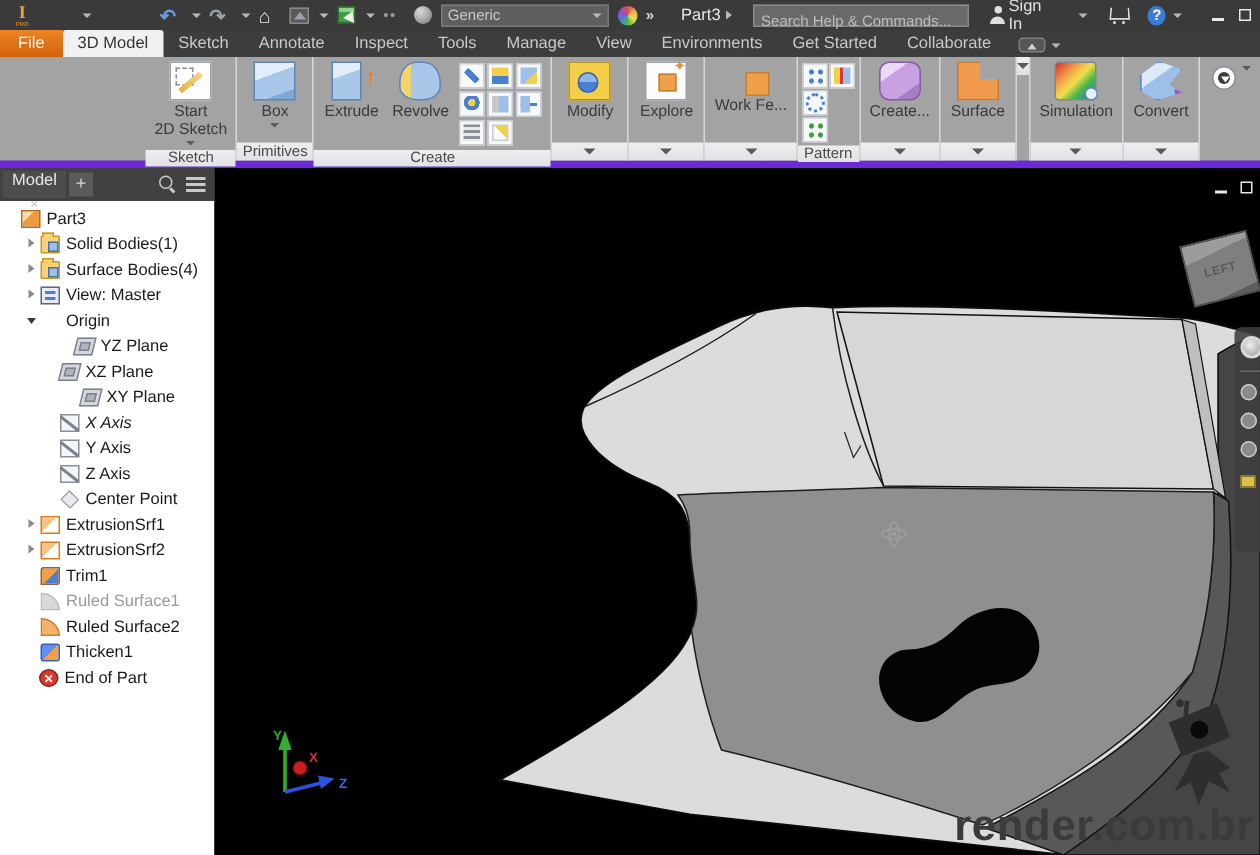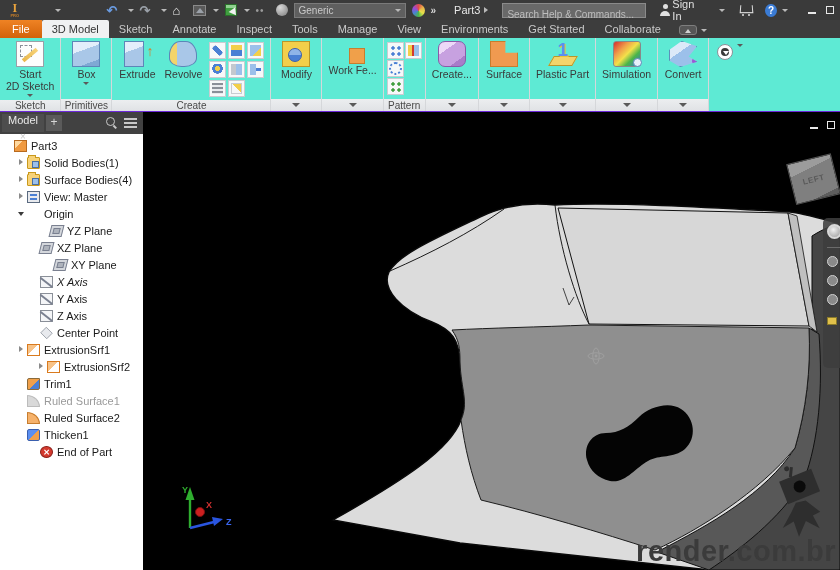--- a/index.html
+++ b/index.html
@@ -51,21 +51,21 @@
   .tabrow { height:18px; background:#3d3d3d; display:flex; align-items:flex-end; flex:0 0 18px; }
   .tabs { display:flex; height:18px; }
   .tab { color:#c9c9c9; font-size:11px; padding:2px 10px 2px; height:18px; display:flex; align-items:center; cursor:default; }
   .tab-file { background:linear-gradient(180deg,#ef8324,#d2620a); color:#fff; padding:2px 12px; }
   .tab-active { background:#f0f1f2; color:#333; border-radius:2px 2px 0 0; }
   .pilltool { margin-left:8px; margin-bottom:3px; display:flex; align-items:center; gap:3px; }
   .pill { width:18px; height:10px; background:#565656; border:1px solid #7e7e7e; border-radius:3px; position:relative; }
   .pill::after { content:""; position:absolute; left:5px; top:2.5px; border-left:3.5px solid transparent; border-right:3.5px solid transparent; border-bottom:4px solid #cfcfcf; }
 
   
-  .ribbon { height:74px; background:#5eead4; border-bottom:1px solid #6d28d9; display:flex; flex:0 0 74px; }
+  .ribbon { height:74px; background:#a3a3a3; border-bottom:5px solid #6d28d9; display:flex; flex:0 0 74px;justify-content:flex-end; }
   .panel { display:flex; flex-direction:column; border-right:1px solid #d5d7da; }
   .panel-body { flex:1; display:flex; align-items:flex-start; padding:2px 3px; gap:2px; }
   .panel-strip { height:12px; display:flex; align-items:center; justify-content:center; font-size:10px; color:#4a4a4a; background:linear-gradient(180deg,#eceef0,#e0e2e5); }
   .pcaret { width:0; height:0; border-left:4px solid transparent; border-right:4px solid transparent; border-top:4px solid #5a5a5a; }
   .bigbtn { display:flex; flex-direction:column; align-items:center; justify-content:flex-start; padding:1px 3px; min-width:44px; cursor:default; }
   .bicon { width:28px; height:26px; position:relative; display:block; margin-bottom:1px; }
   .blabel { font-size:10.5px; color:#3a3a3a; text-align:center; line-height:1.15; white-space:nowrap; }
   .bcaret { width:0; height:0; border-left:3px solid transparent; border-right:3px solid transparent; border-top:3px solid #5a5a5a; margin-top:2px; }
 
   .bi-sketch { background:#fdfdfd; border:1px solid #9aa0a8; }
@@ -305,20 +305,31 @@
         <div class="bigbtn">
           <span class="bicon bi-modify"></span>
           <span class="blabel">Modify</span>
         </div>
       </div>
       <div class="panel-strip">
           <span class="pcaret"></span>
         </div>
     </div>
 
+    <div class="panel">
+      <div class="panel-body">
+        <div class="bigbtn">
+          <span class="bicon bi-explore"></span>
+          <span class="blabel">Explore</span>
+        </div>
+      </div>
+      <div class="panel-strip">
+          <span class="pcaret"></span>
+        </div>
+    </div>
 
     <div class="panel">
       <div class="panel-body">
         <div class="bigbtn">
           <span class="bicon bi-workfe"></span>
           <span class="blabel">Work Fe...</span>
         </div>
       </div>
       <div class="panel-strip">
           <span class="pcaret"></span>
@@ -363,26 +374,20 @@
           <span class="bicon bi-surface"></span>
           <span class="blabel">Surface</span>
         </div>
       </div>
       <div class="panel-strip">
           <span class="pcaret"></span>
         </div>
     </div>
 
     <div class="panel">
-      <div class="panel-body">
-        <div class="bigbtn">
-          <span class="bicon bi-plastic"></span>
-          <span class="blabel">Plastic Part</span>
-        </div>
-      </div>
       <div class="panel-strip">
           <span class="pcaret"></span>
         </div>
     </div>
 
     <div class="panel">
       <div class="panel-body">
         <div class="bigbtn">
           <span class="bicon bi-simulation"></span>
           <span class="blabel">Simulation</span>
@@ -482,21 +487,21 @@
           <div class="trow" style="padding-left: 30px;">
             <span class="arrow"></span>
             <span class="tico t-point"></span>
             <span>Center Point</span>
           </div>
           <div class="trow" style="padding-left: 17px;">
             <span class="arrow col"></span>
             <span class="tico t-srf"></span>
             <span>ExtrusionSrf1</span>
           </div>
-          <div class="trow" style="padding-left: 17px; margin-left: 20px;">
+          <div class="trow" style="padding-left: 17px;">
             <span class="arrow col"></span>
             <span class="tico t-srf"></span>
             <span>ExtrusionSrf2</span>
           </div>
           <div class="trow" style="padding-left: 17px; align-items: center;">
             <span class="arrow"></span>
             <span class="tico t-trim"></span>
             <span>Trim1</span>
           </div>
           <div class="trow gray" style="padding-left: 17px;">
@@ -507,21 +512,21 @@
           <div class="trow" style="padding-left: 17px;">
             <span class="arrow"></span>
             <span class="tico t-ruled"></span>
             <span>Ruled Surface2</span>
           </div>
           <div class="trow" style="padding-left: 17px;">
             <span class="arrow"></span>
             <span class="tico t-thicken"></span>
             <span>Thicken1</span>
           </div>
-          <div class="trow" style="padding-left: 30px;">
+          <div class="trow" style="padding-left: 16px;">
             <span class="arrow"></span>
             <span class="tico t-eop"></span>
             <span>End of Part</span>
           </div>
         </div>
     </div>
 
     <div class="viewport">
 
       <svg class="scene" width="697" height="458" viewBox="0 0 697 458">

